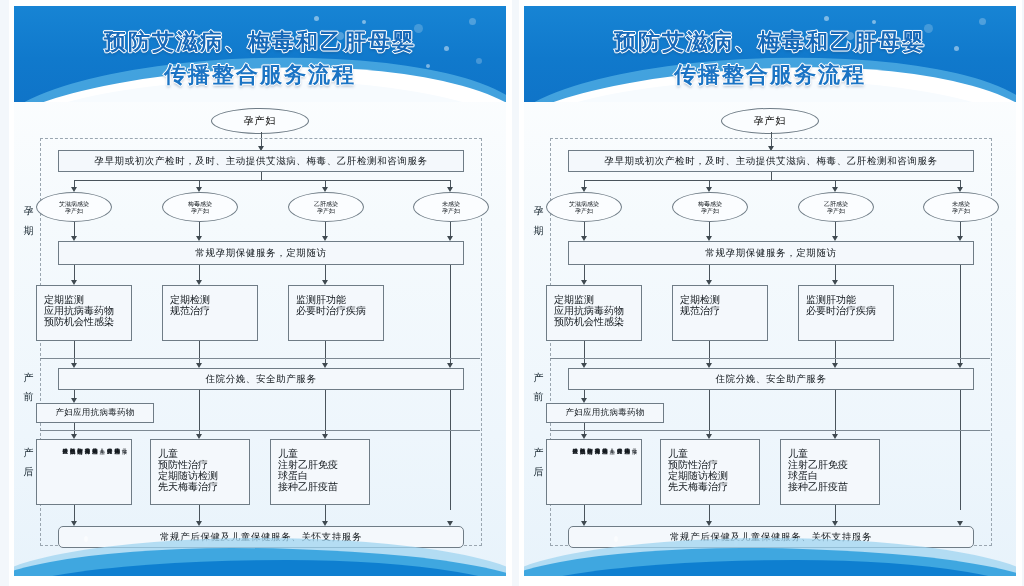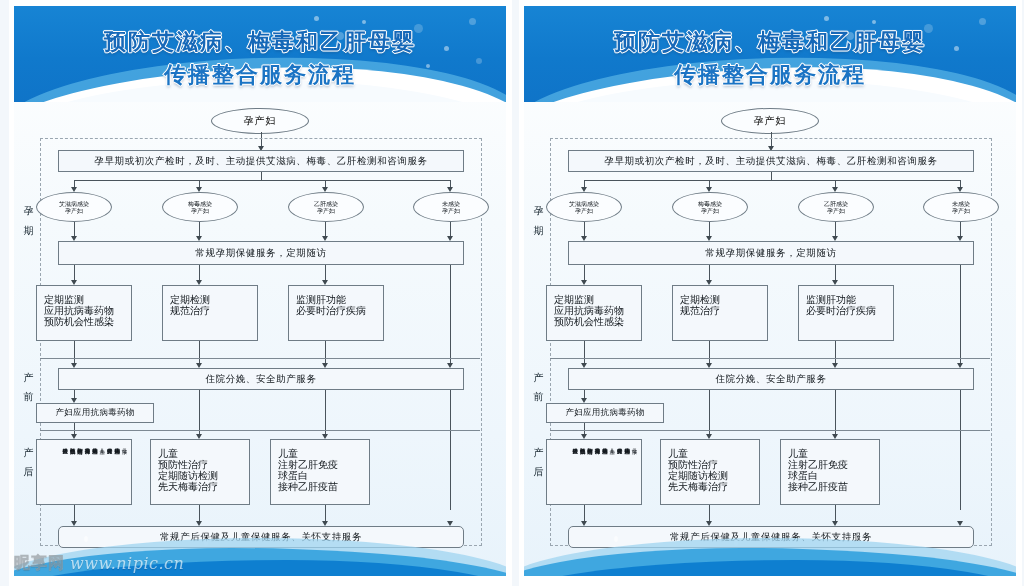--- a/index.html
+++ b/index.html
@@ -448,18 +448,14 @@
         <span class="drop" style="left:90px;bottom:34px;width:4px;height:6px;"></span>
         <span class="drop" style="left:210px;bottom:30px;width:4px;height:6px;"></span>
         <span class="drop" style="left:330px;bottom:36px;width:3px;height:5px;"></span>
         <div class="fw1"></div>
         <div class="fw2"></div>
         <div class="fw3"></div>
       </div>
     </div>
   </div>
 
-  <div class="wm">
-    <span class="wm-logo">昵享网</span>
-    <span class="wm-url">www.nipic.cn</span>
-  </div>
 
 </div>
 
 </body></html>

